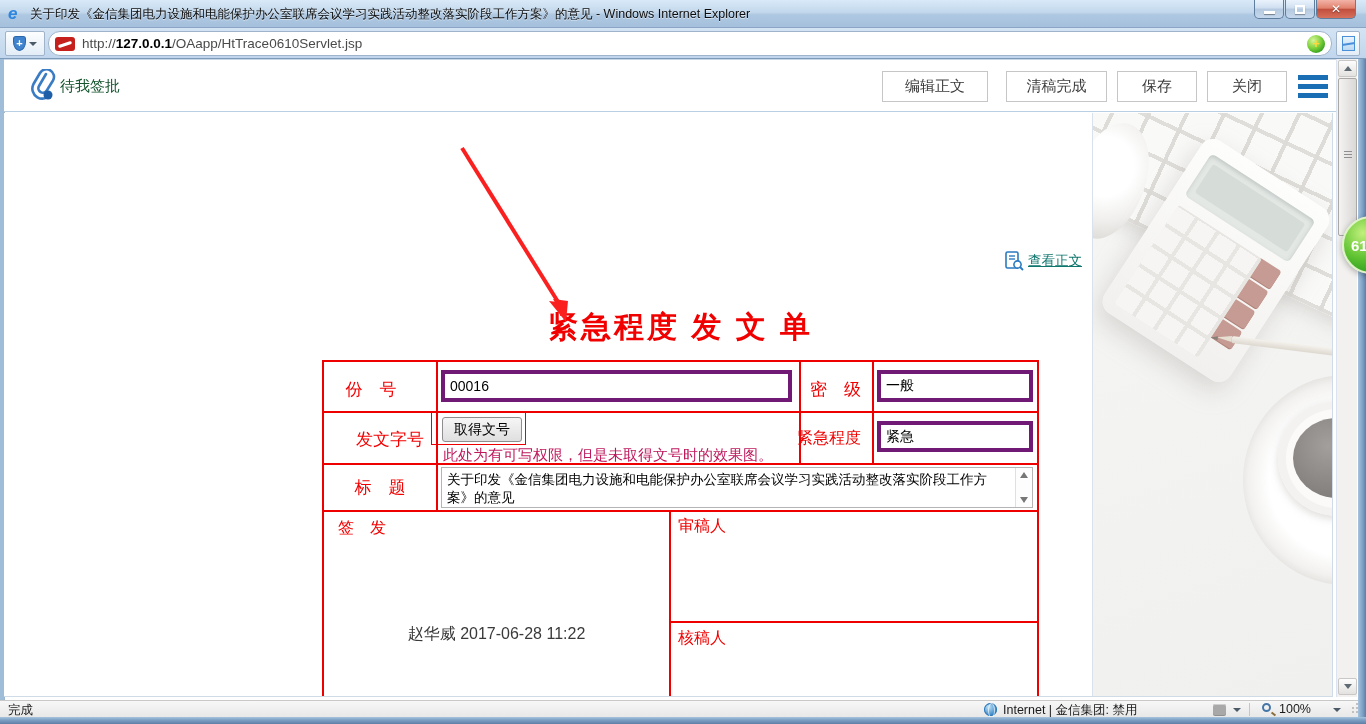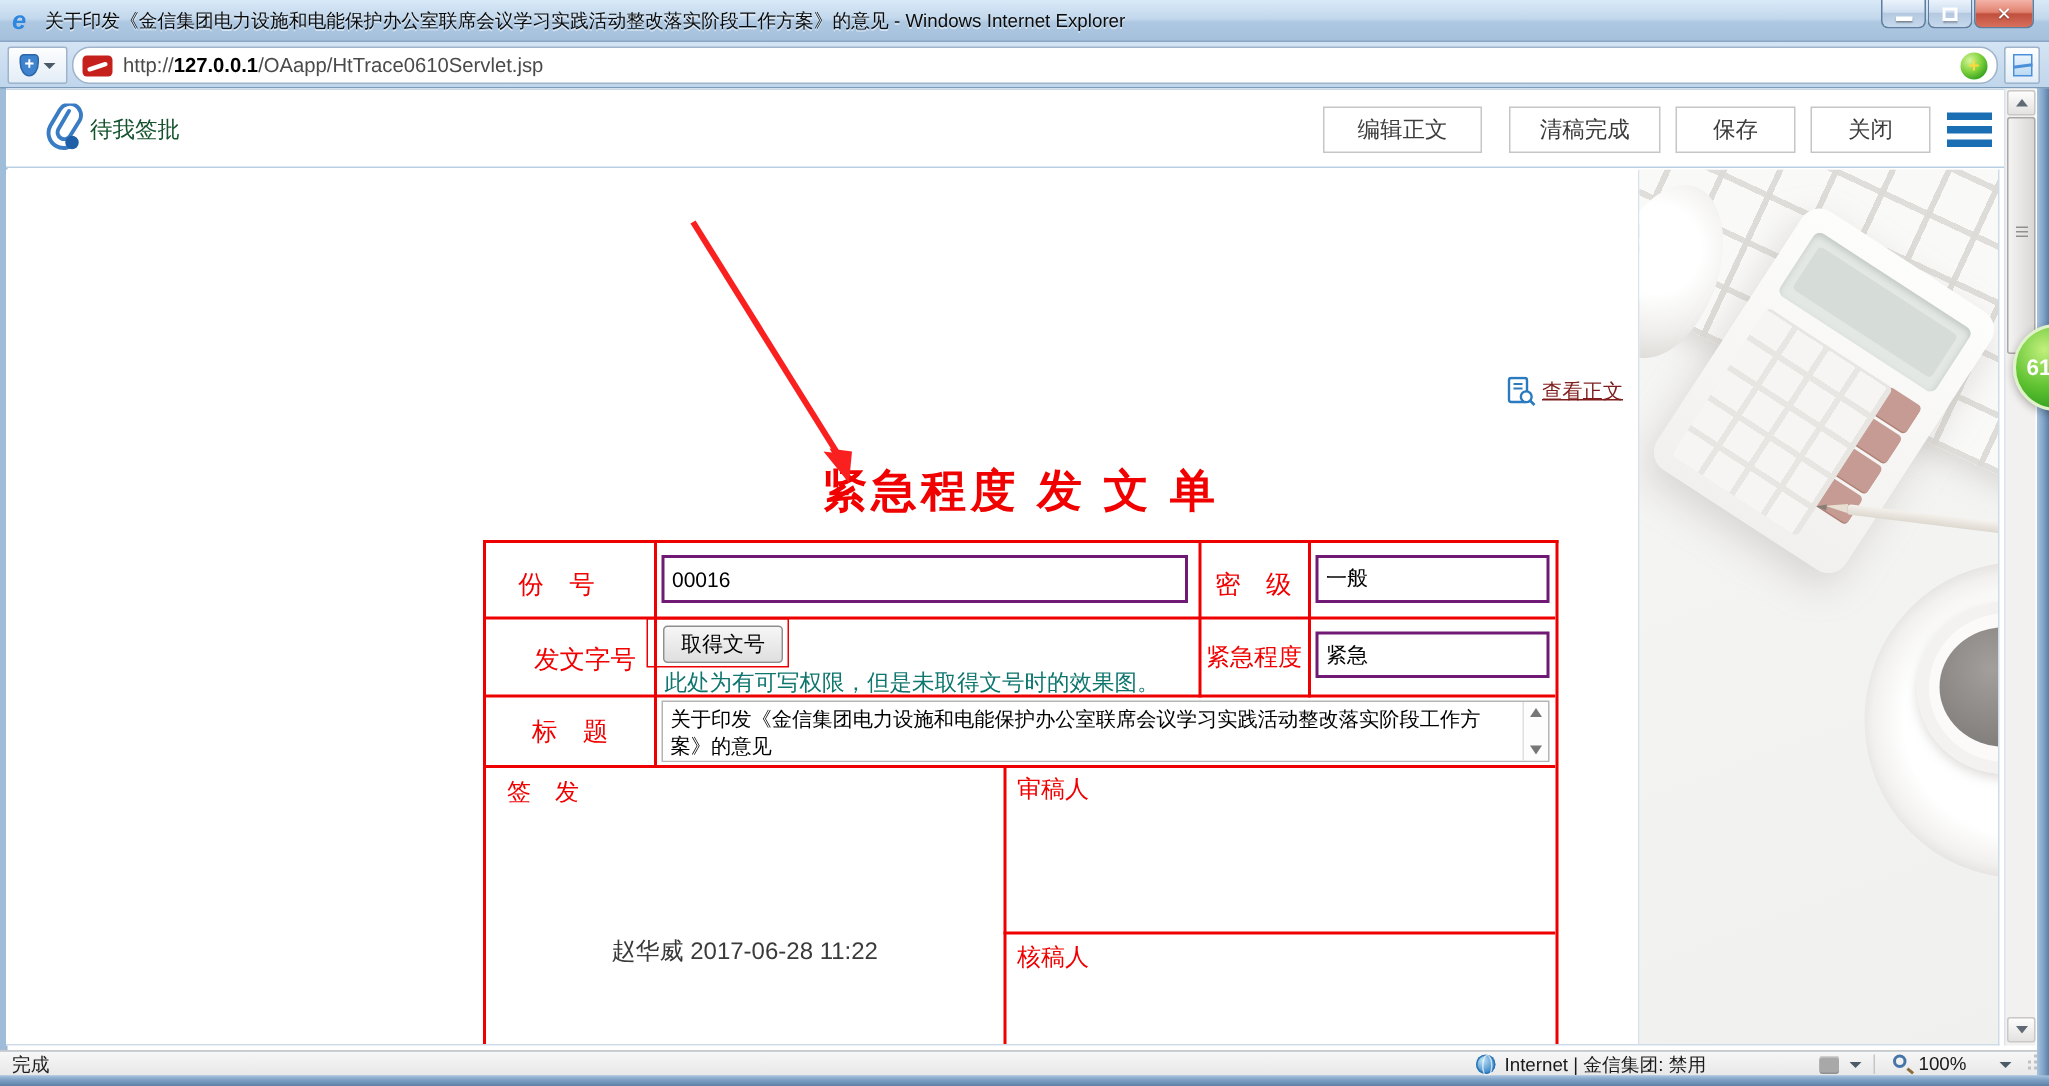--- a/index.html
+++ b/index.html
@@ -107,45 +107,45 @@
     border-top:2px solid transparent; border-bottom:2px solid transparent; border-right:7px solid #857f78; }
   .saucer { position:absolute; left:150px; top:262px; width:205px; height:210px; border-radius:50%;
     background:radial-gradient(circle,#ffffff 52%,#f2f1ef 66%,#e1dfdc 74%,#efedea 82%); }
   .cupring { position:absolute; left:185px; top:288px; width:118px; height:115px; border-radius:50%;
     background:#fbfaf9; box-shadow:inset 0 0 0 8px #f3f2f0, 0 3px 8px rgba(160,155,150,.35); }
   .coffee { position:absolute; left:200px; top:305px; width:88px; height:80px; border-radius:50%;
     background:radial-gradient(circle at 40% 35%,#a39f9c,#7f7c79 75%); }
 
   
   .viewlink { left:1000px; top:138px; display:flex; align-items:center; gap:4px; }
-  .viewlink a { color:#7f1d1d; font-size:13.5px; text-decoration:underline; }
+  .viewlink a { color:#0f766e; font-size:13.5px; text-decoration:underline; }
 
   
   .form-title { left:318px; top:194px; width:717px; text-align:center; color:#f10000;
     font-size:30px; font-weight:bold; letter-spacing:3px; white-space:nowrap; }
 
   
   .tbl { left:318px; top:247px; width:717px; height:450px; border:2px solid #ef0000; border-bottom:none; overflow:hidden; }
   .gl { position:absolute; background:#ef0000; }
   .celllabel { position:absolute; color:#f10000; font-size:17px; white-space:nowrap; }
-  .fld { position:absolute; border:2px solid #701a75; font-size:14px; color:#000; padding:0 5px;
+  .fld { position:absolute; border:4px solid #701a75; font-size:14px; color:#000; padding:0 5px;
     font-family:"Liberation Sans","DejaVu Sans",sans-serif; background:#fff; }
   .ta-wrap { position:absolute; left:117px; top:105px; width:592px; height:41px; border:1px solid #b5b5b5; background:#fff; }
   .ta { position:absolute; left:0; top:0; width:573px; height:39px; border:none; resize:none; overflow:hidden;
     font-size:13.5px; color:#000; padding:3px 2px 0 5px; font-family:"Liberation Sans","DejaVu Sans",sans-serif; }
   .ta-sb { position:absolute; right:0; top:0; width:17px; height:39px; border-left:1px solid #e0e0e0; background:#fdfdfd; }
   .tri-u { width:0; height:0; border-left:4px solid transparent; border-right:4px solid transparent;
     border-bottom:6px solid #777; position:absolute; left:4px; top:4px; }
   .tri-d { width:0; height:0; border-left:4px solid transparent; border-right:4px solid transparent;
     border-top:6px solid #777; position:absolute; left:4px; bottom:4px; }
   .getnum-box { position:absolute; left:107px; top:50px; width:95px; height:33px; border:1px solid #ef0000; }
   .getnum-btn { position:absolute; left:10px; top:4px; width:80px; height:25px;
     background:linear-gradient(180deg,#f6f6f6,#dfdfdf); border:1px solid #8e8e8e; border-radius:3px;
     font-size:14px; color:#000; font-family:"Liberation Sans","DejaVu Sans",sans-serif; }
-  .annotation { position:absolute; left:119px; top:84px; color:#0f766e; font-size:15px; white-space:nowrap; }
+  .annotation { position:absolute; left:119px; top:84px; color:#be185d; font-size:15px; white-space:nowrap; }
   .sig { position:absolute; color:#3a3a3a; font-size:16px; white-space:nowrap; text-align:center; }
 
   
   .arrow-svg { left:0; top:0; width:1366px; height:724px; pointer-events:none; z-index:6; }
 
   
   .vscroll { left:1336px; top:59px; width:21px; height:638px; background:#f2f1f0; border-left:1px solid #dbe4ee; }
   .sb-btn { position:absolute; left:1px; width:19px; height:17px; background:linear-gradient(180deg,#fdfdfd,#e3e2e0);
     border:1px solid #c9c8c6; border-radius:2px; display:flex; align-items:center; justify-content:center; }
   .sb-up { top:1px; } .sb-down { bottom:2px; }
@@ -288,21 +288,21 @@
       <div class="celllabel" style="left:0;top:16px;width:94px;text-align:center;">份　号</div>
       <input class="fld" style="left: 117px; top: 8px; width: 351px; height: 32px;" value="00016">
       <div class="celllabel" style="left:475px;top:16px;width:73px;text-align:center;">密　级</div>
       <input class="fld" style="left: 553px; top: 8px; width: 156px; height: 32px;" value="一般">
 
       <div class="celllabel" style="left:0;top:66px;width:132px;text-align:center;">发文字号</div>
       <div class="getnum-box">
         <button class="getnum-btn">取得文号</button>
       </div>
       <div class="annotation">此处为有可写权限，但是未取得文号时的效果图。</div>
-      <div class="celllabel" style="left:473px;top:66px;width:78px;text-align:center;font-size:16px;">紧急程度</div>
+      <div class="celllabel" style="left:473px;top:66px;width:78px;font-size:16px;">紧急程度</div>
       <input class="fld" style="left: 553px; top: 59px; width: 156px; height: 31px;" value="紧急">
 
       <div class="celllabel" style="left:0;top:114px;width:112px;text-align:center;">标　题</div>
       <div class="ta-wrap">
         <textarea class="ta" style="">关于印发《金信集团电力设施和电能保护办公室联席会议学习实践活动整改落实阶段工作方案》的意见</textarea>
         <div class="ta-sb">
           <div class="tri-u"></div>
           <div class="tri-d"></div>
         </div>
       </div>

